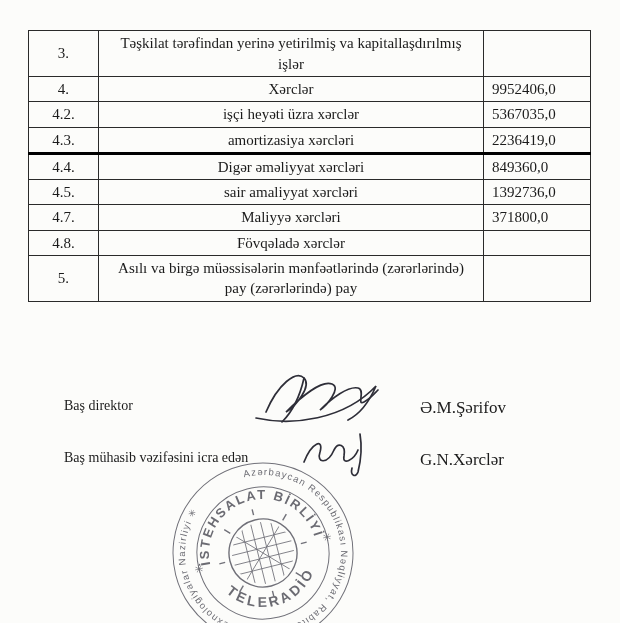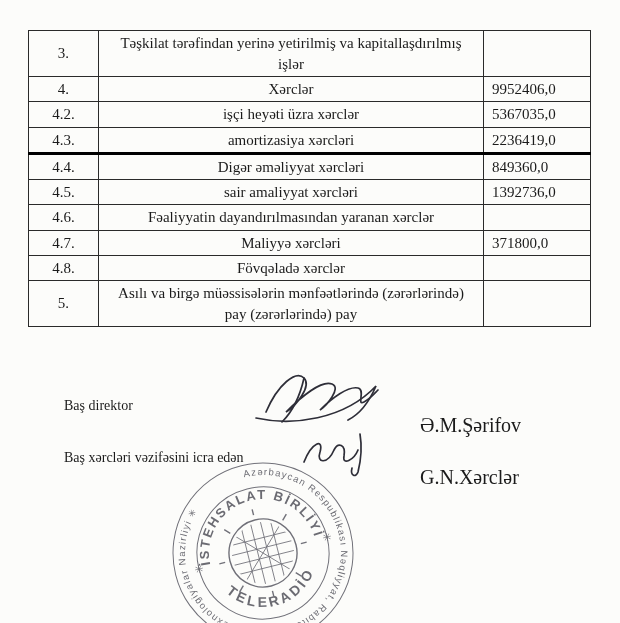--- a/index.html
+++ b/index.html
@@ -31,21 +31,21 @@
   }
   td.c-num   { width: 70px; text-align: center; }
   td.c-desc  { width: 386px; text-align: center; padding-left: 12px; }
   td.c-val   { width: 107px; text-align: left; padding-right: 10px; }
   tr.thick-bottom td { border-bottom: 3px solid #000; margin-left: 28px; }
   tr.row-tall td { height: 46px; }
   tr.row-std td { height: 23px; }
   
   .sig-row { position: absolute; left: 0; width: 620px; }
   .sig-title { position: absolute; left: 64px; font-size: 14px; white-space: nowrap; }
-  .sig-name  { position: absolute; left: 420px; font-size: 20px; white-space: nowrap; margin-top: 16px; }
+  .sig-name  { position: absolute; left: 420px; font-size: 17px; white-space: nowrap; }
   .sig-scribble { position: absolute; pointer-events: none; }
   .sig-scribble path {
     fill: none;
     stroke: #2e2e38;
     stroke-width: 1.7;
     stroke-linecap: round;
   }
   
   .stamp {
     position: absolute;
@@ -90,25 +90,20 @@
         <td class="c-num">4.4.</td>
         <td class="c-desc">Digər əməliyyat xərcləri</td>
         <td class="c-val">849360,0</td>
       </tr>
       <tr class="row-std">
         <td class="c-num">4.5.</td>
         <td class="c-desc">sair amaliyyat  xərcləri</td>
         <td class="c-val">1392736,0</td>
       </tr>
       <tr class="row-std">
-        <td class="c-num">4.6.</td>
-        <td class="c-desc">Fəaliyyatin  dayandırılmasından yaranan  xərclər</td>
-        <td class="c-val"></td>
-      </tr>
-      <tr class="row-std">
         <td class="c-num">4.7.</td>
         <td class="c-desc">Maliyyə  xərcləri</td>
         <td class="c-val">371800,0</td>
       </tr>
       <tr class="row-std">
         <td class="c-num">4.8.</td>
         <td class="c-desc">Fövqəladə  xərclər</td>
         <td class="c-val"></td>
       </tr>
       <tr class="row-tall">
@@ -123,21 +118,21 @@
     <span class="sig-title">Baş direktor</span>
     <span class="sig-name">Ə.M.Şərifov</span>
   </div>
   <svg class="sig-scribble" style="left:252px; top:366px;" width="130" height="62" viewBox="0 0 130 62">
     <path d="M14 46 C 26 18, 44 4, 52 12 C 60 20, 44 40, 34 46 C 50 30, 70 14, 80 18 C 90 22, 74 40, 68 44 C 80 32, 96 20, 106 22 C 114 24, 104 40, 112 36 C 118 33, 122 28, 126 24"></path>
     <path d="M4 52 C 40 60, 92 54, 124 20 C 118 34, 108 48, 96 54"></path>
     <path d="M52 12 C 48 30, 42 44, 30 56"></path>
   </svg>
 
   <div class="sig-row" style="top:450px;">
-    <span class="sig-title">Baş xərcləri vəzifəsini icra edən</span>
+    <span class="sig-title">Baş mühasib vəzifəsini icra edən</span>
     <span class="sig-name">G.N.Xərclər</span>
   </div>
   <svg class="sig-scribble" style="left:296px; top:428px;" width="78" height="50" viewBox="0 0 78 50">
     <path d="M8 34 C 16 14, 28 10, 24 24 C 20 36, 32 36, 38 22 C 42 14, 50 16, 48 28 C 46 38, 58 32, 62 22"></path>
     <path d="M64 6 C 66 18, 65 32, 62 44 C 60 50, 54 48, 56 40"></path>
   </svg>
 
   <svg class="stamp" viewBox="0 0 210 210">
     <defs>
       <path id="outerRing" d="M 105,27 A 78,78 0 1 1 104.9,27"></path>

